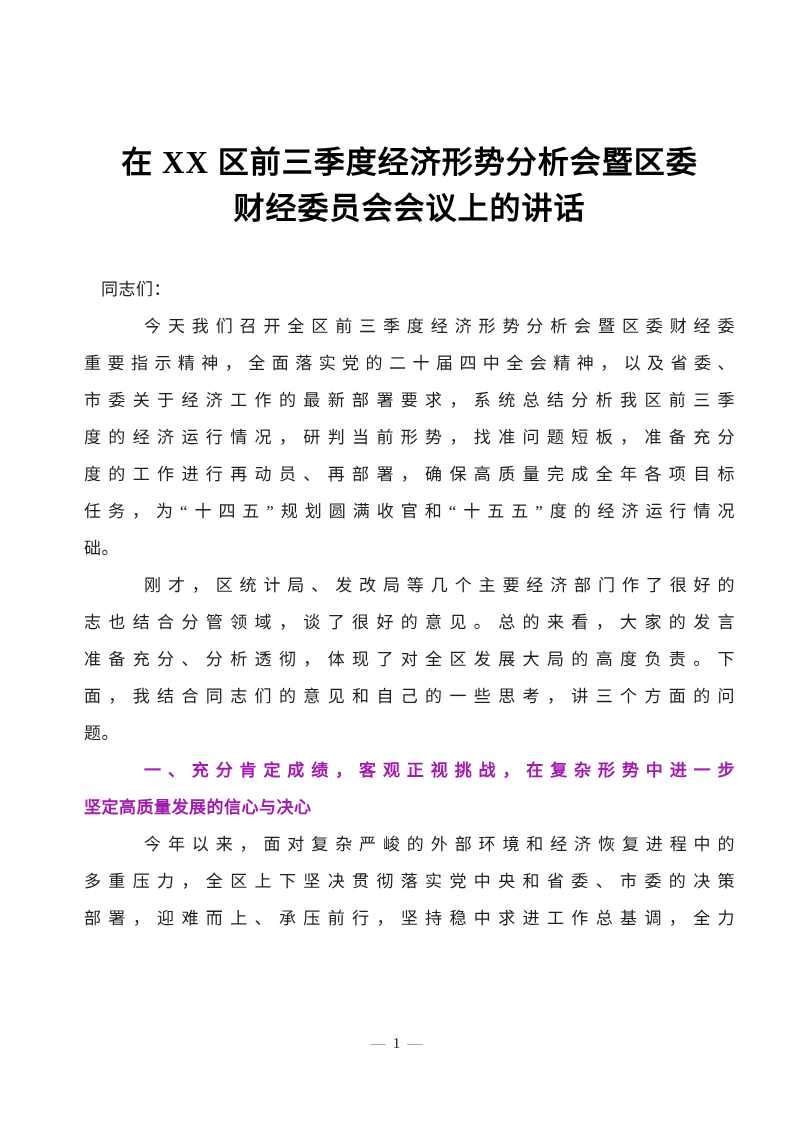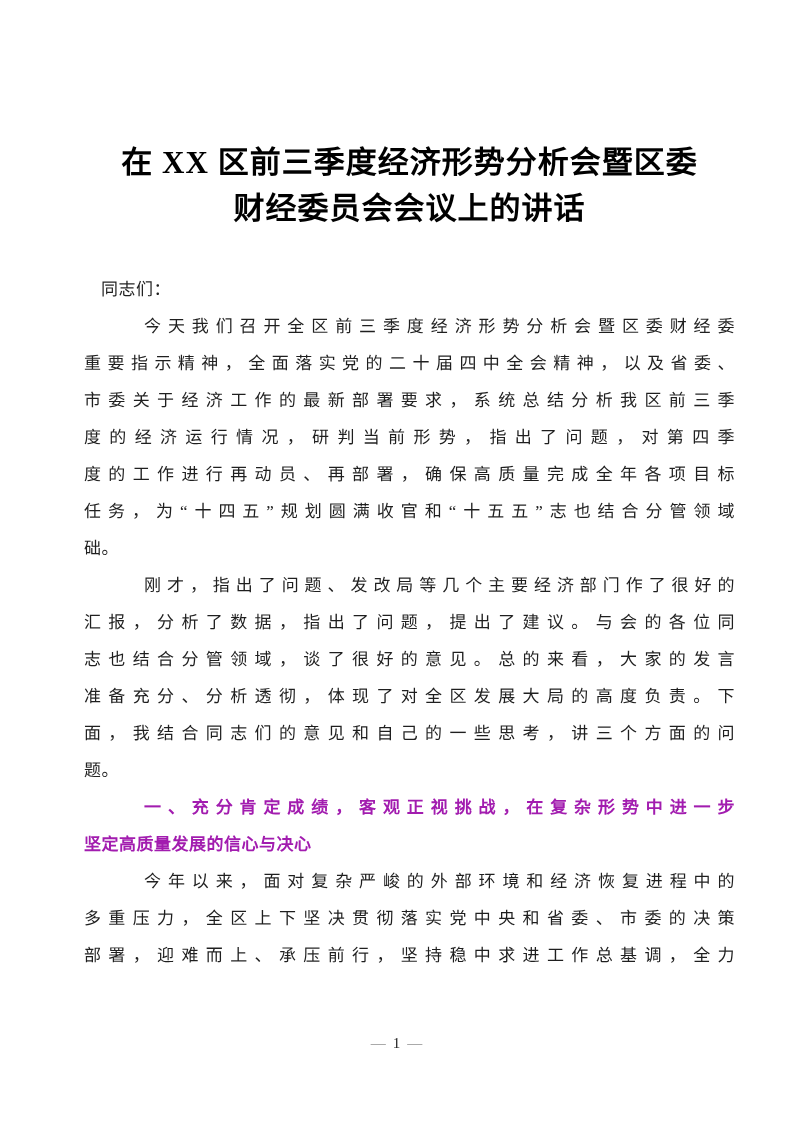--- a/index.html
+++ b/index.html
@@ -88,26 +88,25 @@
     <div class="title-block">
       <div class="title-line">在 XX 区前三季度经济形势分析会暨区委</div>
       <div class="title-line">财经委员会会议上的讲话</div>
     </div>
 
     <div class="body-block">
       <div class="line sal">同志们：</div>
       <div class="line indent">今天我们召开全区前三季度经济形势分析会暨区委财经委</div>
       <div class="line">重要指示精神，全面落实党的二十届四中全会精神，以及省委、</div>
       <div class="line">市委关于经济工作的最新部署要求，系统总结分析我区前三季</div>
-      <div class="line">度的经济运行情况，研判当前形势，指出了问题，对第四季</div>
+      <div class="line">度的经济运行情况，研判当前形势，找准问题短板，准备充分</div>
       <div class="line">度的工作进行再动员、再部署，确保高质量完成全年各项目标</div>
-      <div class="line">任务，为“十四五”规划圆满收官和“十五五”志也结合分管领域</div>
+      <div class="line">任务，为“十四五”规划圆满收官和“十五五”度的经济运行情况</div>
       <div class="line short">础。</div>
-      <div class="line indent">刚才，指出了问题、发改局等几个主要经济部门作了很好的</div>
-      <div class="line">汇报，分析了数据，指出了问题，提出了建议。与会的各位同</div>
+      <div class="line indent">刚才，区统计局、发改局等几个主要经济部门作了很好的</div>
       <div class="line">志也结合分管领域，谈了很好的意见。总的来看，大家的发言</div>
       <div class="line">准备充分、分析透彻，体现了对全区发展大局的高度负责。下</div>
       <div class="line">面，我结合同志们的意见和自己的一些思考，讲三个方面的问</div>
       <div class="line short">题。</div>
       <div class="line indent bold">一、充分肯定成绩，客观正视挑战，在复杂形势中进一步</div>
       <div class="line short bold">坚定高质量发展的信心与决心</div>
       <div class="line indent">今年以来，面对复杂严峻的外部环境和经济恢复进程中的</div>
       <div class="line">多重压力，全区上下坚决贯彻落实党中央和省委、市委的决策</div>
       <div class="line">部署，迎难而上、承压前行，坚持稳中求进工作总基调，全力</div>
     </div>

